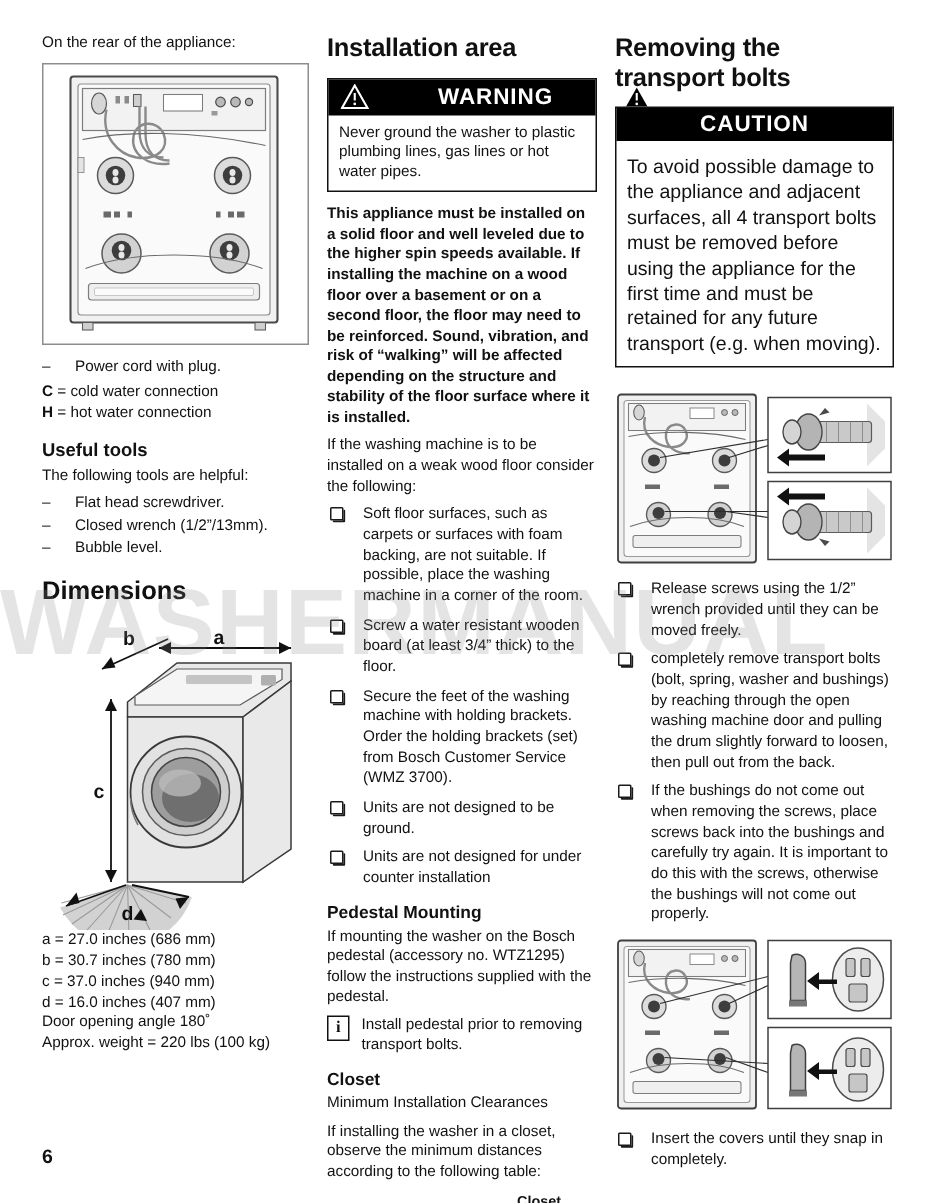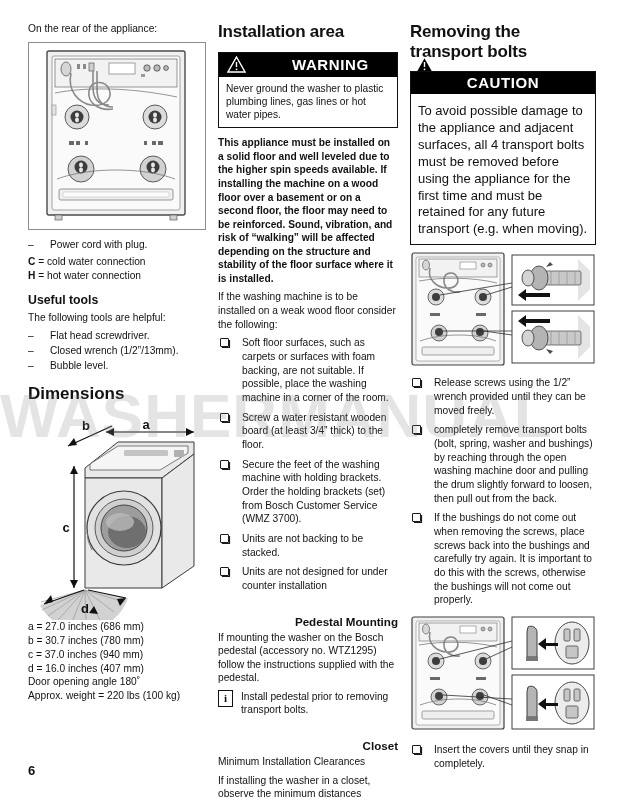--- a/index.html
+++ b/index.html
@@ -68,22 +68,21 @@
   }
   h2 {
     font-size: 12.3px;
     font-weight: bold;
     margin: 10px 0 3px 0;
     line-height: 1.2;
   }
   h3 {
     font-size: 11.6px;
     font-weight: bold;
-    margin: 22px 0 3px 0;
-    text-align: right;
+    margin: 9px 0 3px 0;
   }
   .dims-title {
     font-size: 17px;
     font-weight: bold;
     margin: 12px 0 16px 0;
   }
 
   p {
     margin: 0 0 5px 0;
     font-size: 10.2px;
@@ -167,21 +166,21 @@
   .tri svg { display: block; }
   .warnbody {
     padding: 5px 7px 6px 7px;
     font-size: 10.2px;
     line-height: 1.3;
   }
 
   
   .cautionbox {
     border: 1.5px solid #111;
-    margin: 2px 0 4px 0;
+    margin: 2px 0 14px 0;
     background: #fff;
   }
   .cautionbar {
     background: #000;
     color: #fff;
     text-align: center;
     font-size: 15px;
     font-weight: bold;
     letter-spacing: 0.6px;
     padding: 2px 0 3px 0;
@@ -417,21 +416,21 @@
         <div class="warnbody">Never ground the washer to plastic plumbing lines, gas lines or hot water pipes.</div>
       </div>
 
       <p class="bold">This appliance must be installed on a solid floor and well leveled due to the higher spin speeds available. If installing the machine on a wood floor over a basement or on a second floor, the floor may need to be reinforced. Sound, vibration, and risk of “walking” will be affected depending on the structure and stability of the floor surface where it is installed.</p>
       <p>If the washing machine is to be installed on a weak wood floor consider the following:</p>
 
       <ul class="sqlist">
         <li><span class="sq"></span><span>Soft floor surfaces, such as carpets or surfaces with foam backing, are not suitable. If possible, place the washing machine in a corner of the room.</span></li>
         <li><span class="sq"></span><span>Screw a water resistant wooden board (at least 3/4” thick) to the floor.</span></li>
         <li><span class="sq"></span><span>Secure the feet of the washing machine with holding brackets. Order the holding brackets (set) from Bosch Customer Service (WMZ 3700).</span></li>
-        <li><span class="sq"></span><span>Units are not backing to be stacked.</span></li>
+        <li><span class="sq"></span><span>Units are not designed to be ground.</span></li>
         <li><span class="sq"></span><span>Units are not designed for under counter installation</span></li>
       </ul>
 
       <h3>Pedestal Mounting</h3>
       <p>If mounting the washer on the Bosch pedestal (accessory no. WTZ1295) follow the instructions supplied with the pedestal.</p>
 
       <div class="note">
         <div class="ibox">i</div>
         <div class="ntext">Install pedestal prior to removing transport bolts.</div>
       </div>

